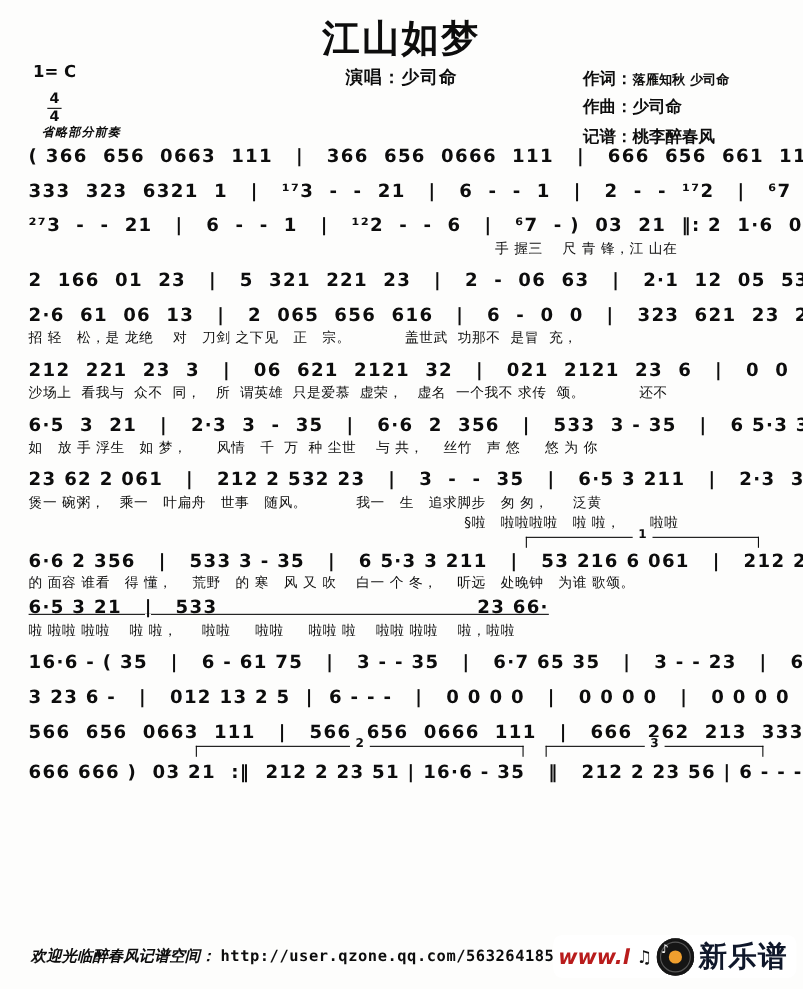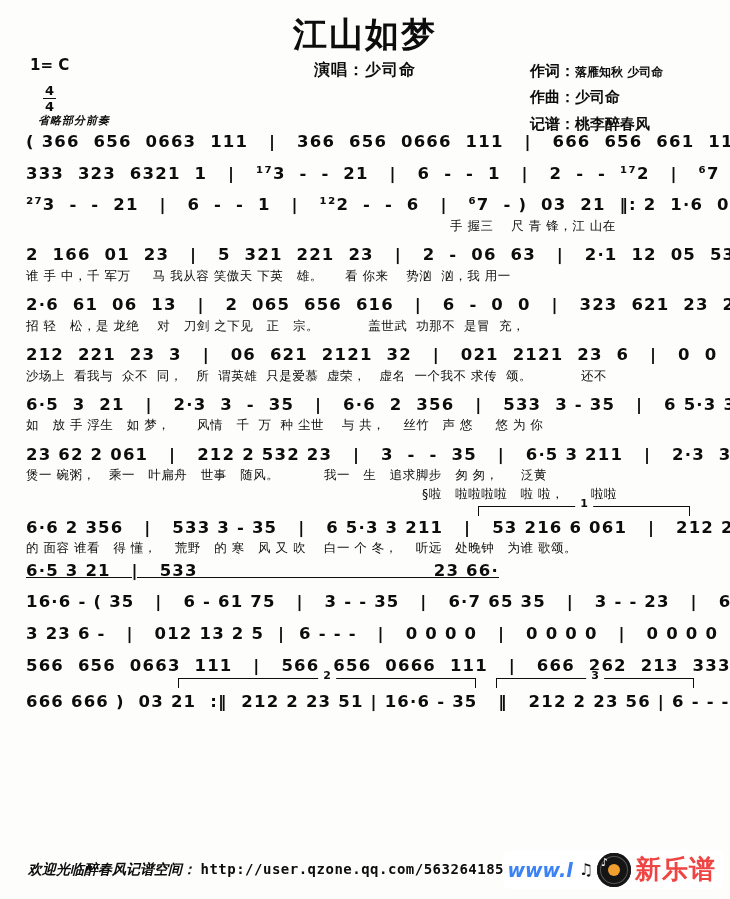--- a/index.html
+++ b/index.html
@@ -66,35 +66,35 @@
   .footer{position:absolute;left:0;right:0;bottom:6px;height:48px;}
   .footer-left{
     position:absolute;left:28px;bottom:14px;font-size:14px;white-space:nowrap;
   }
   .footer-site{font-family:Liberation Serif, serif;font-style:italic;font-weight:bold;}
   .footer-url{font-family:"DejaVu Sans Mono",monospace;font-weight:bold;letter-spacing:0.5px;}
   .brand{
     position:absolute;right:6px;bottom:4px;display:flex;align-items:center;gap:4px;
     background:#ffffff;border-radius:8px;padding:2px 8px 2px 4px;
   }
-  .brand-www{font-style:italic;font-weight:bold;font-size:19px;color:#3b82f6;}
+  .brand-www{font-style:italic;font-weight:bold;font-size:19px;color:#b91c1c;}
   .brand-note{font-size:16px;color:#111;margin-left:2px;}
   .vinyl{
     width:34px;height:34px;border-radius:50%;background:#151515;position:relative;flex:0 0 auto;
     box-shadow:inset 0 0 0 3px #151515, inset 0 0 0 4px #555;
   }
   .vinyl::after{
     content:"";position:absolute;left:50%;top:50%;width:12px;height:12px;margin:-6px 0 0 -6px;
     border-radius:50%;background:#f09f2e;
   }
   .vinyl-note{
     position:absolute;left:4px;top:3px;color:#ffffff;font-size:11px;z-index:2;
   }
   .brand-name{
-    font-size:26px;font-weight:bold;color:#ef4444;letter-spacing:1px;
+    font-size:26px;font-weight:bold;color:#0f172a;letter-spacing:1px;
     font-family:"DejaVu Sans",sans-serif;
     text-shadow:1px 1px 0 #fff;
   }
 </style>
 </head>
 <body>
 
 <div class="page">
 
   <div class="header">
@@ -127,21 +127,20 @@
       </div>
       <div class="system sys-2">
         <div class="music">333  323  6321  1   |   ¹⁷3  -  -  21   |   6  -  -  1   |   2  -  -  ¹⁷2   |   ⁶7  -  -  02   |</div>
       </div>
       <div class="system sys-3">
         <div class="music">²⁷3  -  -  21   |   6  -  -  1   |   ¹²2  -  -  6   |   ⁶7  - )  03  21  ‖: 2  1·6  03  21   |</div>
         <div class="lyrics">手 握三    尺 青 锋，江 山在</div>
       </div>
       <div class="system sys-4">
         <div class="music">2  166  01  23   |   5  321  221  23   |   2  -  06  63   |   2·1  12  05  53   |</div>
-        <div class="lyrics">谁 手 中，千 军万     马 我从容 笑傲天 下英   雄。     看 你来    势汹  汹，我 用一</div>
       </div>
       <div class="system sys-5">
         <div class="music">2·6  61  06  13   |   2  065  656  616   |   6  -  0  0   |   323  621  23  2   |</div>
         <div class="lyrics">招 轻   松，是 龙绝    对   刀剑 之下见   正   宗。           盖世武  功那不  是冒  充，</div>
       </div>
       <div class="system sys-6">
         <div class="music">212  221  23  3   |   06  621  2121  32   |   021  2121  23  6   |   0  0  0  35   |</div>
         <div class="lyrics">沙场上  看我与  众不  同，   所  谓英雄  只是爱慕  虚荣，   虚名  一个我不 求传  颂。           还不</div>
       </div>
       <div class="system sys-7">
@@ -153,20 +152,21 @@
         <div class="lyrics">煲一 碗粥，   乘一   叶扁舟   世事   随风。          我一   生   追求脚步   匆 匆，     泛黄</div>
         <div class="lyrics2">§啦   啦啦啦啦   啦 啦，      啦啦</div>
       </div>
       <div class="system sys-9">
         <div class="volta volta-0">
           <span>1</span>
         </div>
         <div class="music">6·6 2 356   |   533 3 - 35   |   6 5·3 3 211   |   53 216 6 061   |   212 2 23 51   |</div>
         <div class="lyrics">的 面容 谁看   得 懂，    荒野   的 寒   风 又 吹    白一 个 冬，    听远   处晚钟   为谁 歌颂。</div>
         <div class="music2">6·5 3 21   |   533                                  23 66·</div>
+        <div class="lyrics2">啦 啦啦 啦啦    啦 啦，     啦啦     啦啦     啦啦 啦    啦啦 啦啦    啦，啦啦</div>
       </div>
       <div class="system sys-10">
         <div class="music">16·6 - ( 35   |   6 - 61 75   |   3 - - 35   |   6·7 65 35   |   3 - - 23   |   6 - 5 -   |</div>
       </div>
       <div class="system sys-11">
         <div class="music">3 23 6 -   |   012 13 2 5  |  6 - - -   |   0 0 0 0   |   0 0 0 0   |   0 0 0 0   |   0 0 0 0   |</div>
       </div>
       <div class="system sys-12">
         <div class="music">566  656  0663  111   |   566  656  0666  111   |   666  262  213  3333   |</div>
       </div>

